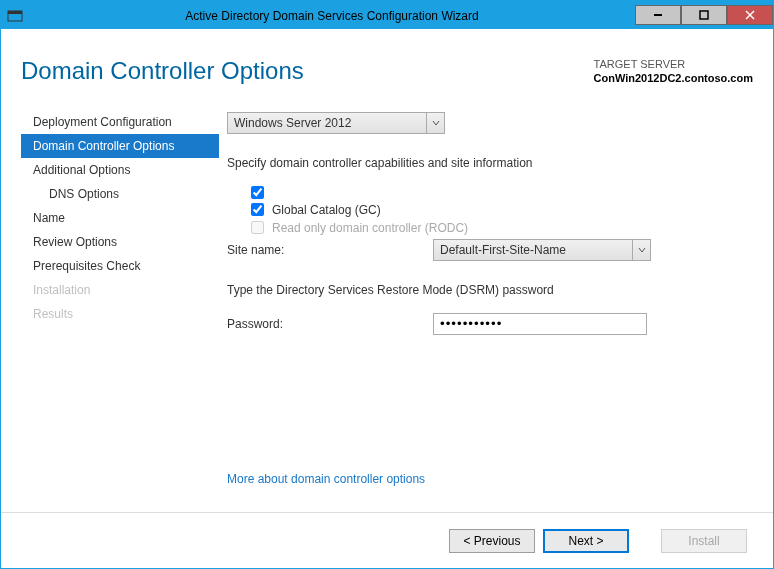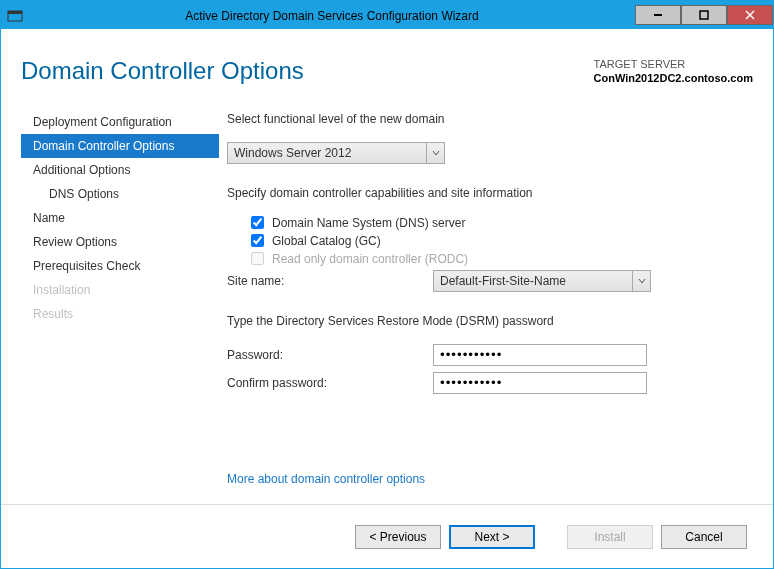--- a/index.html
+++ b/index.html
@@ -129,21 +129,21 @@
     cursor:pointer;
     position:absolute;
     left: 226px;
     bottom: 82px;
     font-size:12px;
   }
   
   .footer {
     position:absolute;
     left:0; right:0; bottom:0;
-    height:64px;
+    height:56px;
     border-top:1px solid #ddd;
     background:#fff;
     display:flex;
     align-items:center;
     justify-content:flex-end;
     padding-right: 26px;
     gap: 8px;
   }
   .btn {
     min-width: 86px; height:24px;
@@ -203,36 +203,34 @@
       <div class="side-item">Additional Options</div>
       <div class="side-item sub">DNS Options</div>
       <div class="side-item">Name</div>
       <div class="side-item">Review Options</div>
       <div class="side-item">Prerequisites Check</div>
       <div class="side-item disabled">Installation</div>
       <div class="side-item disabled">Results</div>
     </div>
 
     <div class="main">
-      <div class="section-text" style="margin-top:0">Select functional level of the new domain</div>
       <div class="form-row">
         <div class="select-sim">
           <span>Windows Server 2012</span>
           <span class="arrow">
               <svg width="8" height="8" viewBox="0 0 8 8">
                 <path d="M1 2 L4 6 L7 2" fill="none" stroke="#555"></path>
               </svg>
             </span>
         </div>
       </div>
 
       <div class="section-text" style="margin-top:22px">Specify domain controller capabilities and site information</div>
       <div class="chk-row">
         <input type="checkbox" checked="" style="">
-        <span>Domain Name System (DNS) server</span>
       </div>
       <div class="chk-row">
         <input type="checkbox" checked="" style="">
         <span>Global Catalog (GC)</span>
       </div>
       <div class="chk-row disabled">
         <input type="checkbox" disabled="" style="">
         <span>Read only domain controller (RODC)</span>
       </div>
       <div class="form-row" style="margin-top:4px">
@@ -245,29 +243,24 @@
               </svg>
             </span>
         </div>
       </div>
 
       <div class="section-text" style="margin-top:22px">Type the Directory Services Restore Mode (DSRM) password</div>
       <div class="form-row">
         <div class="lbl">Password:</div>
         <input type="password" value="•••••••••••" style="">
       </div>
-      <div class="form-row">
-        <div class="lbl">Confirm password:</div>
-        <input type="password" value="•••••••••••" style="">
-      </div>
     </div>
   </div>
 
   <div class="link">More about domain controller options</div>
 
   <div class="footer">
     <button class="btn">&lt; Previous</button>
     <button class="btn default">Next &gt;</button>
     <div class="gap"></div>
     <button class="btn disabled">Install</button>
-    <button class="btn">Cancel</button>
   </div>
 </div>
 
 </body></html>

